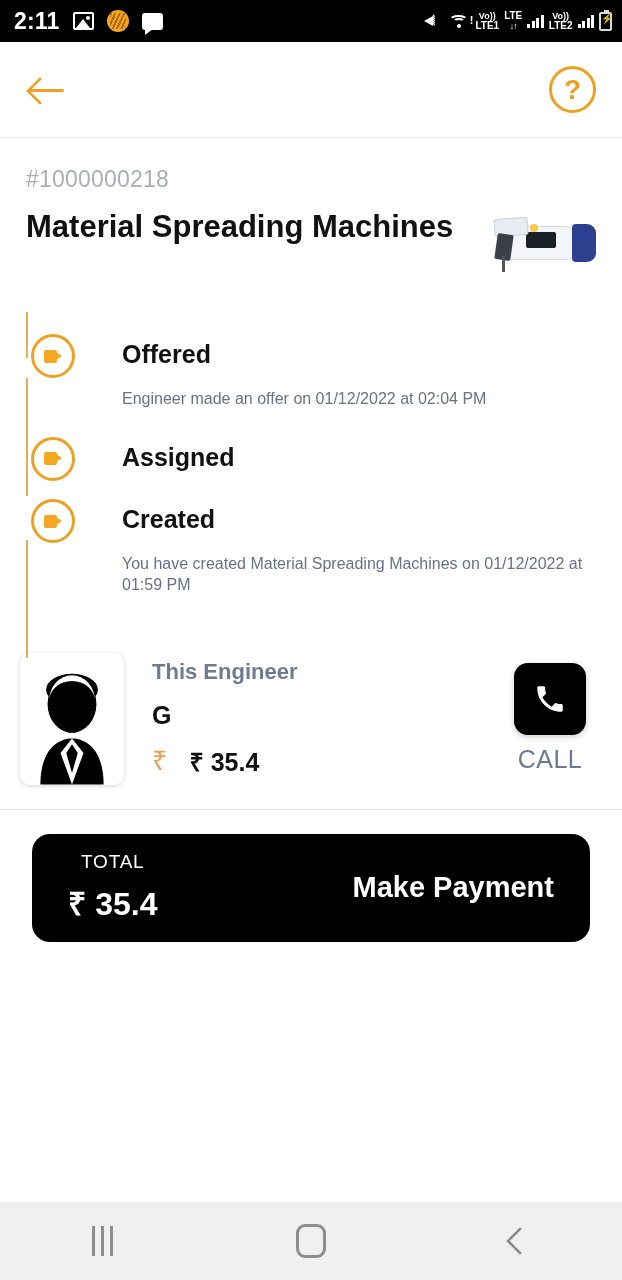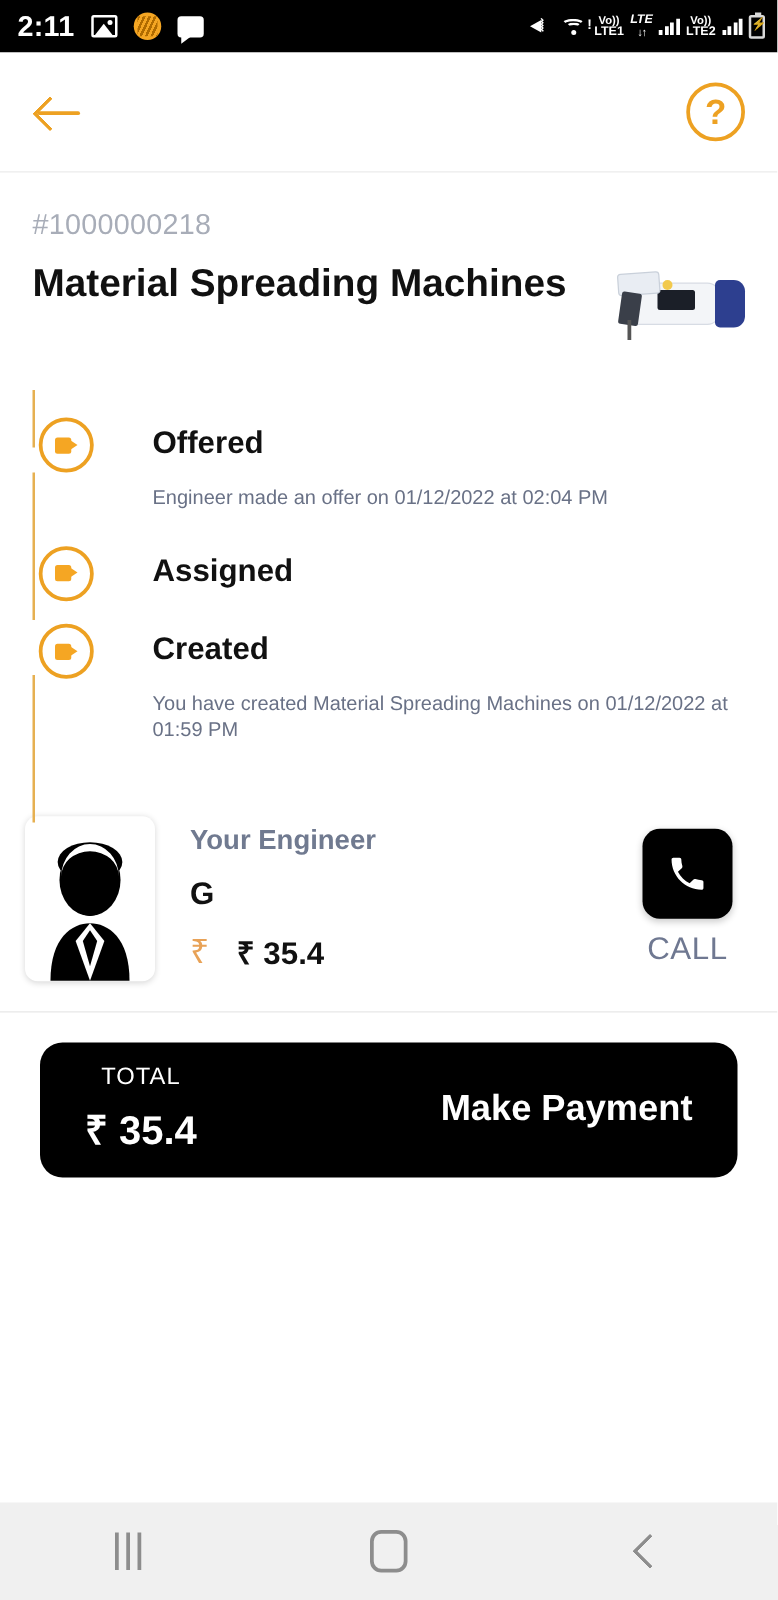--- a/index.html
+++ b/index.html
@@ -45,21 +45,21 @@
   .wifi .a2 { width: 12px; height: 7px; left: 3.5px; top: 5px; }
   .wifi .dot { position:absolute; left: 8px; top: 11px; width: 4px; height: 4px; background:#fff; border-radius:50%;}
   .wifi .bang { position:absolute; right:-3px; top:2px; font-size:11px; font-weight:700; line-height:11px;}
   .bars { display:flex; align-items:flex-end; gap:1.5px; height:14px;}
   .bars i { width:3px; background:#fff; display:block;}
   .bars i:nth-child(1){height:4px}.bars i:nth-child(2){height:7px}
   .bars i:nth-child(3){height:10px}.bars i:nth-child(4){height:13px}
   .batt { width: 13px; height: 19px; border: 2px solid #fff; border-radius: 2px; position: relative; opacity:.85;}
   .batt::before{content:"";position:absolute;top:-4px;left:2.5px;width:5px;height:2px;background:#fff;}
   .batt::after{content:"\26A1";position:absolute;left:0;right:0;top:-1px;font-size:10px;text-align:center;color:#fff;}
-  .lte-dl { display:flex; flex-direction:column; align-items:center; font-size:10px; font-weight:700; line-height:10px;font-style:italic;}
+  .lte-dl { display:flex; flex-direction:column; align-items:center; font-size:10px; font-weight:700; line-height:10px;}
   .lte-dl .arrows{ font-size:9px; letter-spacing:-1px;}
 
   
   .appbar {
     height: 96px; background: #fff; display: flex; align-items: center;
     justify-content: space-between; padding: 0 26px 0 30px;
     border-bottom: 1px solid #ececec;
   }
   .back-arrow { width: 38px; height: 30px; position: relative; cursor: pointer; }
   .back-arrow::before { content:""; position:absolute; left:0; top:14px; width:34px; height:3px; background:#EDA122; border-radius:2px;}
@@ -267,21 +267,21 @@
         <ellipse cx="32" cy="24" rx="17" ry="20" fill="#000"></ellipse>
         <path d="M10 80 C10 56 22 48 32 48 C42 48 54 56 54 80 Z" fill="#000"></path>
         <path d="M32 48 L24 58 L32 80 L40 58 Z" fill="#fff"></path>
         <path d="M32 52 L28 58 L32 72 L36 58 Z" fill="#000"></path>
         <ellipse cx="32" cy="14" rx="18" ry="11" fill="#000"></ellipse>
         <path d="M16 22 a16 18 0 0 1 32 0 a16 14 0 0 0 -32 0" fill="#fff"></path>
         <ellipse cx="32" cy="27" rx="13" ry="17" fill="#000"></ellipse>
       </svg>
     </div>
     <div class="eng-info">
-      <div class="eng-label">Your Engineer</div>
+      <div class="eng-label">This Engineer</div>
       <div class="eng-name">G</div>
       <div class="eng-price-row">
         <span class="rupee-ico">₹</span>
         <span class="eng-price">₹ 35.4</span>
       </div>
     </div>
     <div class="call-block">
       <div class="call-btn">
         <svg viewBox="0 0 24 24">
             <path fill="#fff" d="M6.6 10.8c1.4 2.8 3.8 5.1 6.6 6.6l2.2-2.2c.3-.3.7-.4 1-.2 1.2.4 2.4.6 3.6.6.6 0 1 .4 1 1V20c0 .6-.4 1-1 1C10.6 21 3 13.4 3 4c0-.6.4-1 1-1h3.5c.6 0 1 .4 1 1 0 1.3.2 2.5.6 3.6.1.4 0 .8-.2 1.1l-2.3 2.1z"></path>

